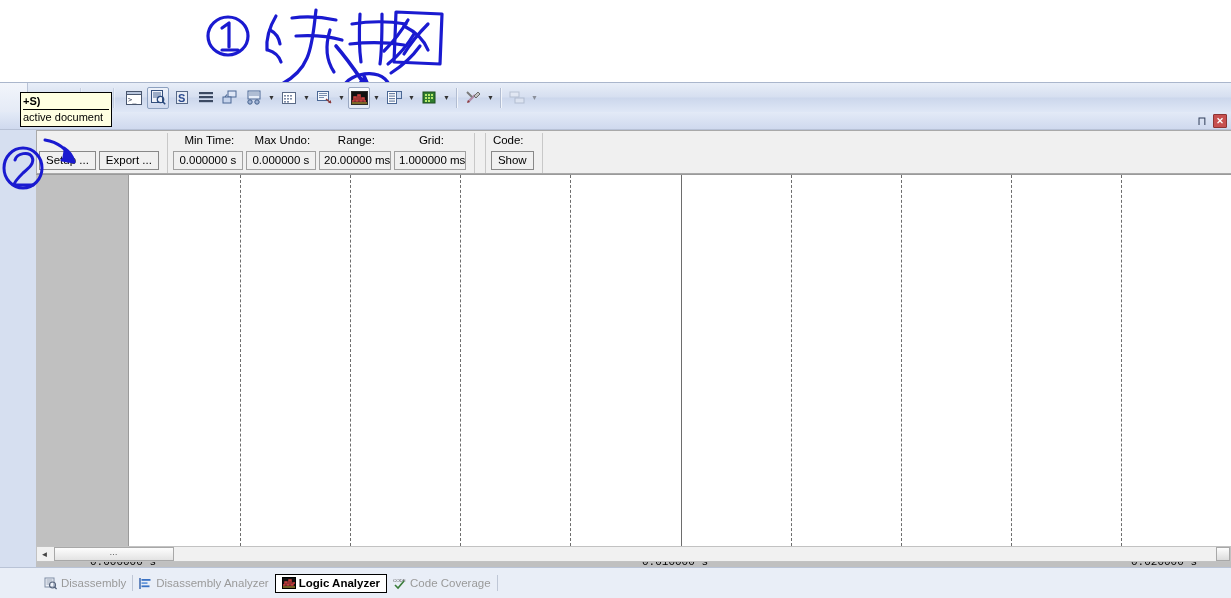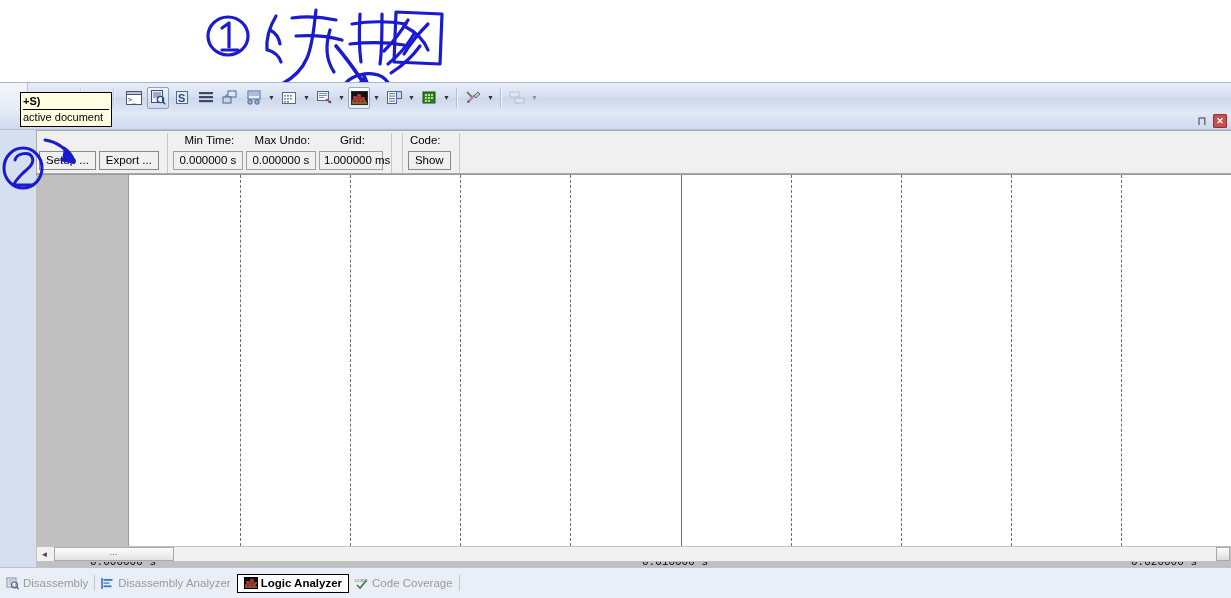--- a/index.html
+++ b/index.html
@@ -139,21 +139,21 @@
     border:1px solid #a8a8a8; display:flex; align-items:center; justify-content:center;
     font-size:8px; color:#555; letter-spacing:1px;
   }
   .sb-track { flex:1; }
   .sb-right { width:14px; height:14px; background:linear-gradient(to bottom,#fdfdfd,#dcdcdc); border:1px solid #a8a8a8; }
 
   
   #tabbar {
     position:absolute; left:0; top:567px; width:1231px; height:31px;
     background:#e9eef7; border-top:1px solid #b9c3d6;
-    display:flex; align-items:center; 
+    display:flex; align-items:center; padding-left:38px;
   }
   .tab {
     height:19px; display:flex; align-items:center; gap:4px;
     padding:0 6px; font-size:11.5px; color:#9a9a9a; white-space:nowrap;
   }
   .tab.selected {
     color:#000; font-weight:bold; background:#fff;
     border:1px solid #000;
   }
   .tab-sep { width:1px; height:16px; background:#bfc7d6; }
@@ -401,25 +401,31 @@
           </div>
       </div>
 
       <div class="fieldgrp">
         <div class="flabel">Max Undo:</div>
         <div class="frow">
             <div class="wfield" style="width:70px">0.000000 s</div>
           </div>
       </div>
 
+      <div class="fieldgrp">
+        <div class="flabel">Range:</div>
+        <div class="frow">
+            <div class="wfield" style="width:72px">20.00000 ms</div>
+          </div>
+      </div>
 
       <div class="fieldgrp">
         <div class="flabel">Grid:</div>
         <div class="frow">
-            <div class="wfield" style="width:64px">1.000000 ms</div>
+            <div class="wfield" style="width:72px">1.000000 ms</div>
           </div>
       </div>
 
       <div class="sepv"></div>
 
 
       <div class="sepv"></div>
 
       <div class="fieldgrp">
         <div class="flabel" style="text-align:left;padding-left:2px;">Code:</div>

